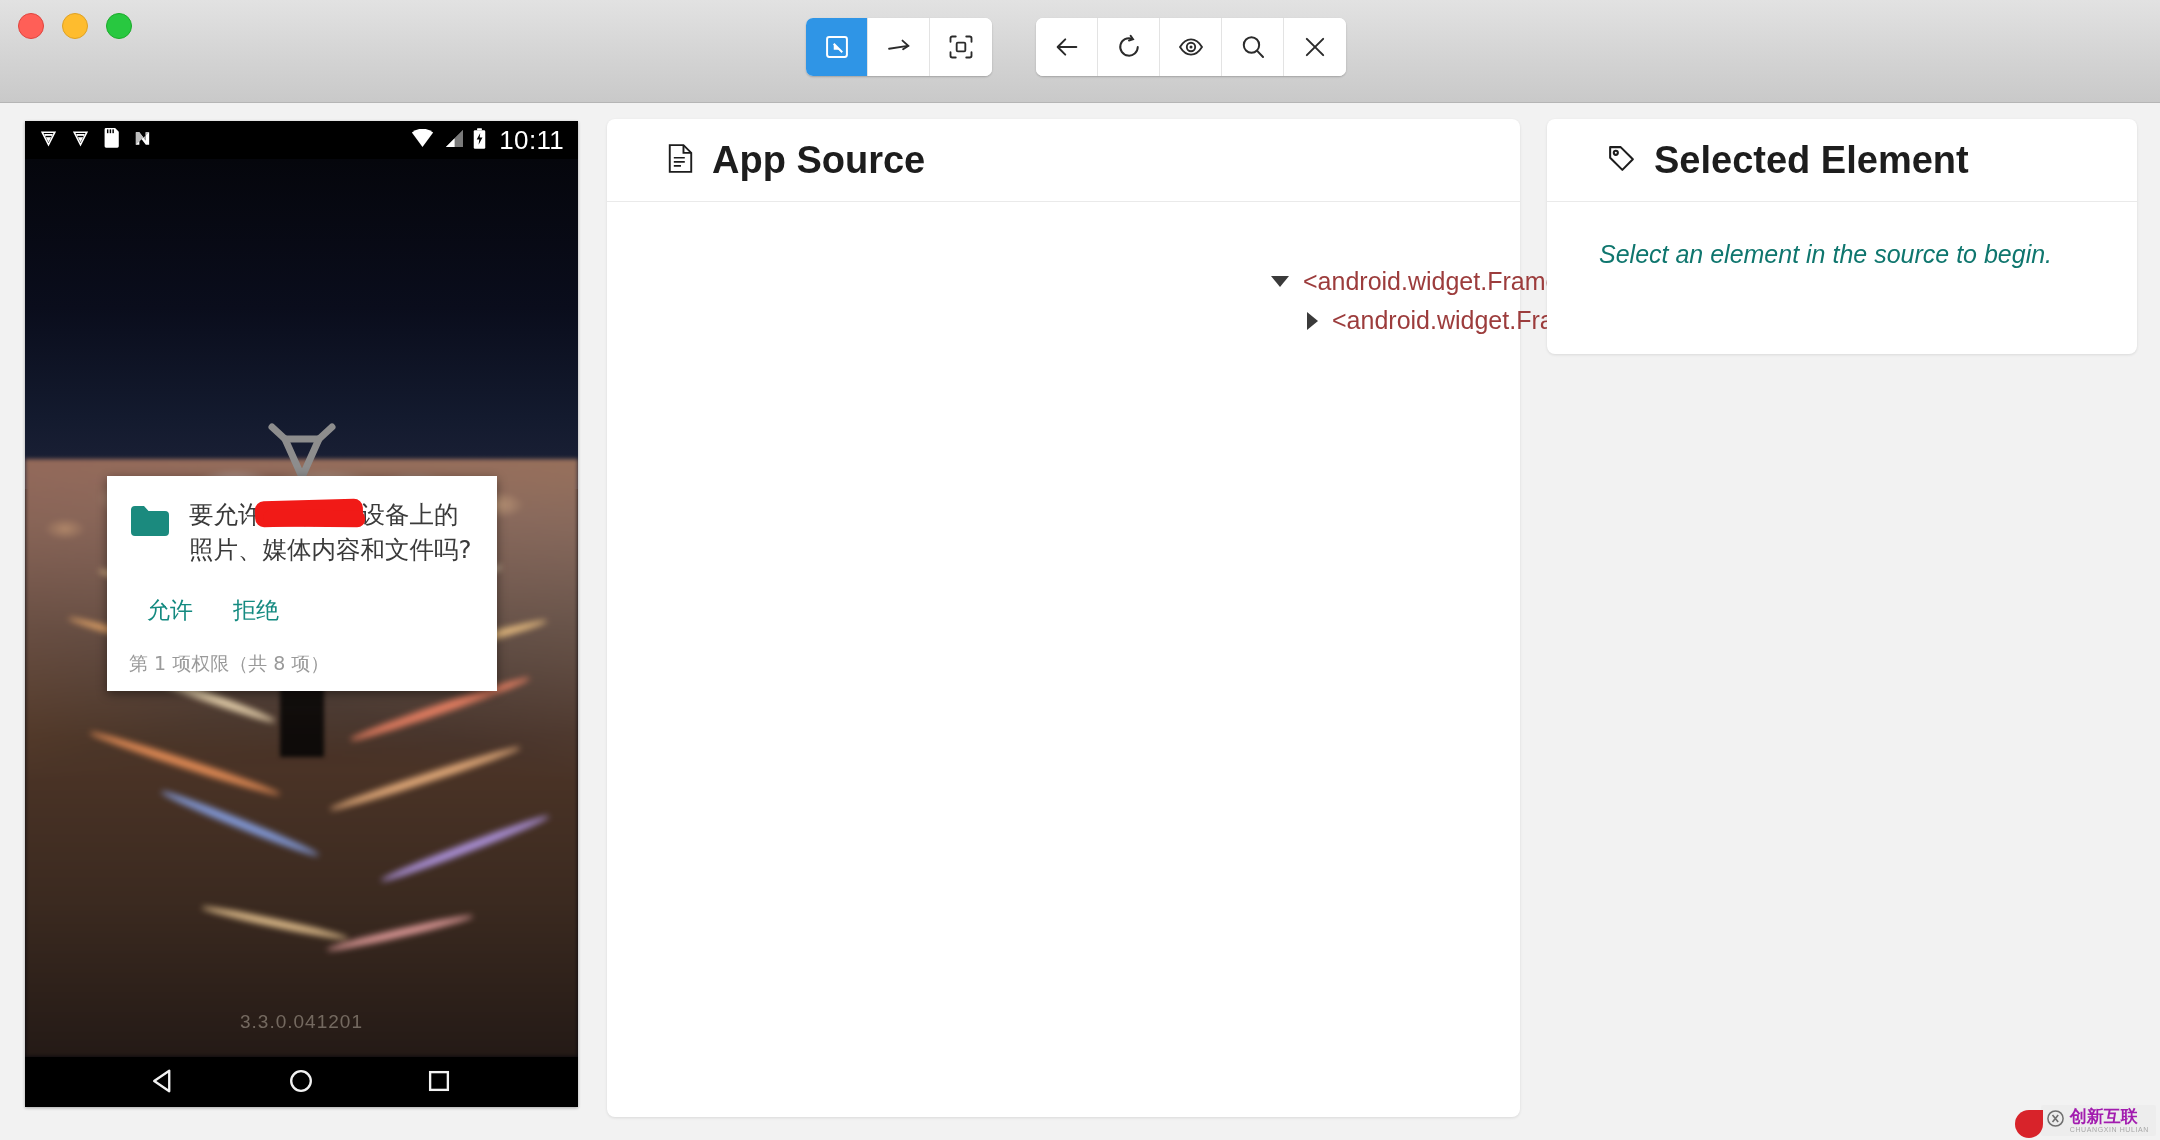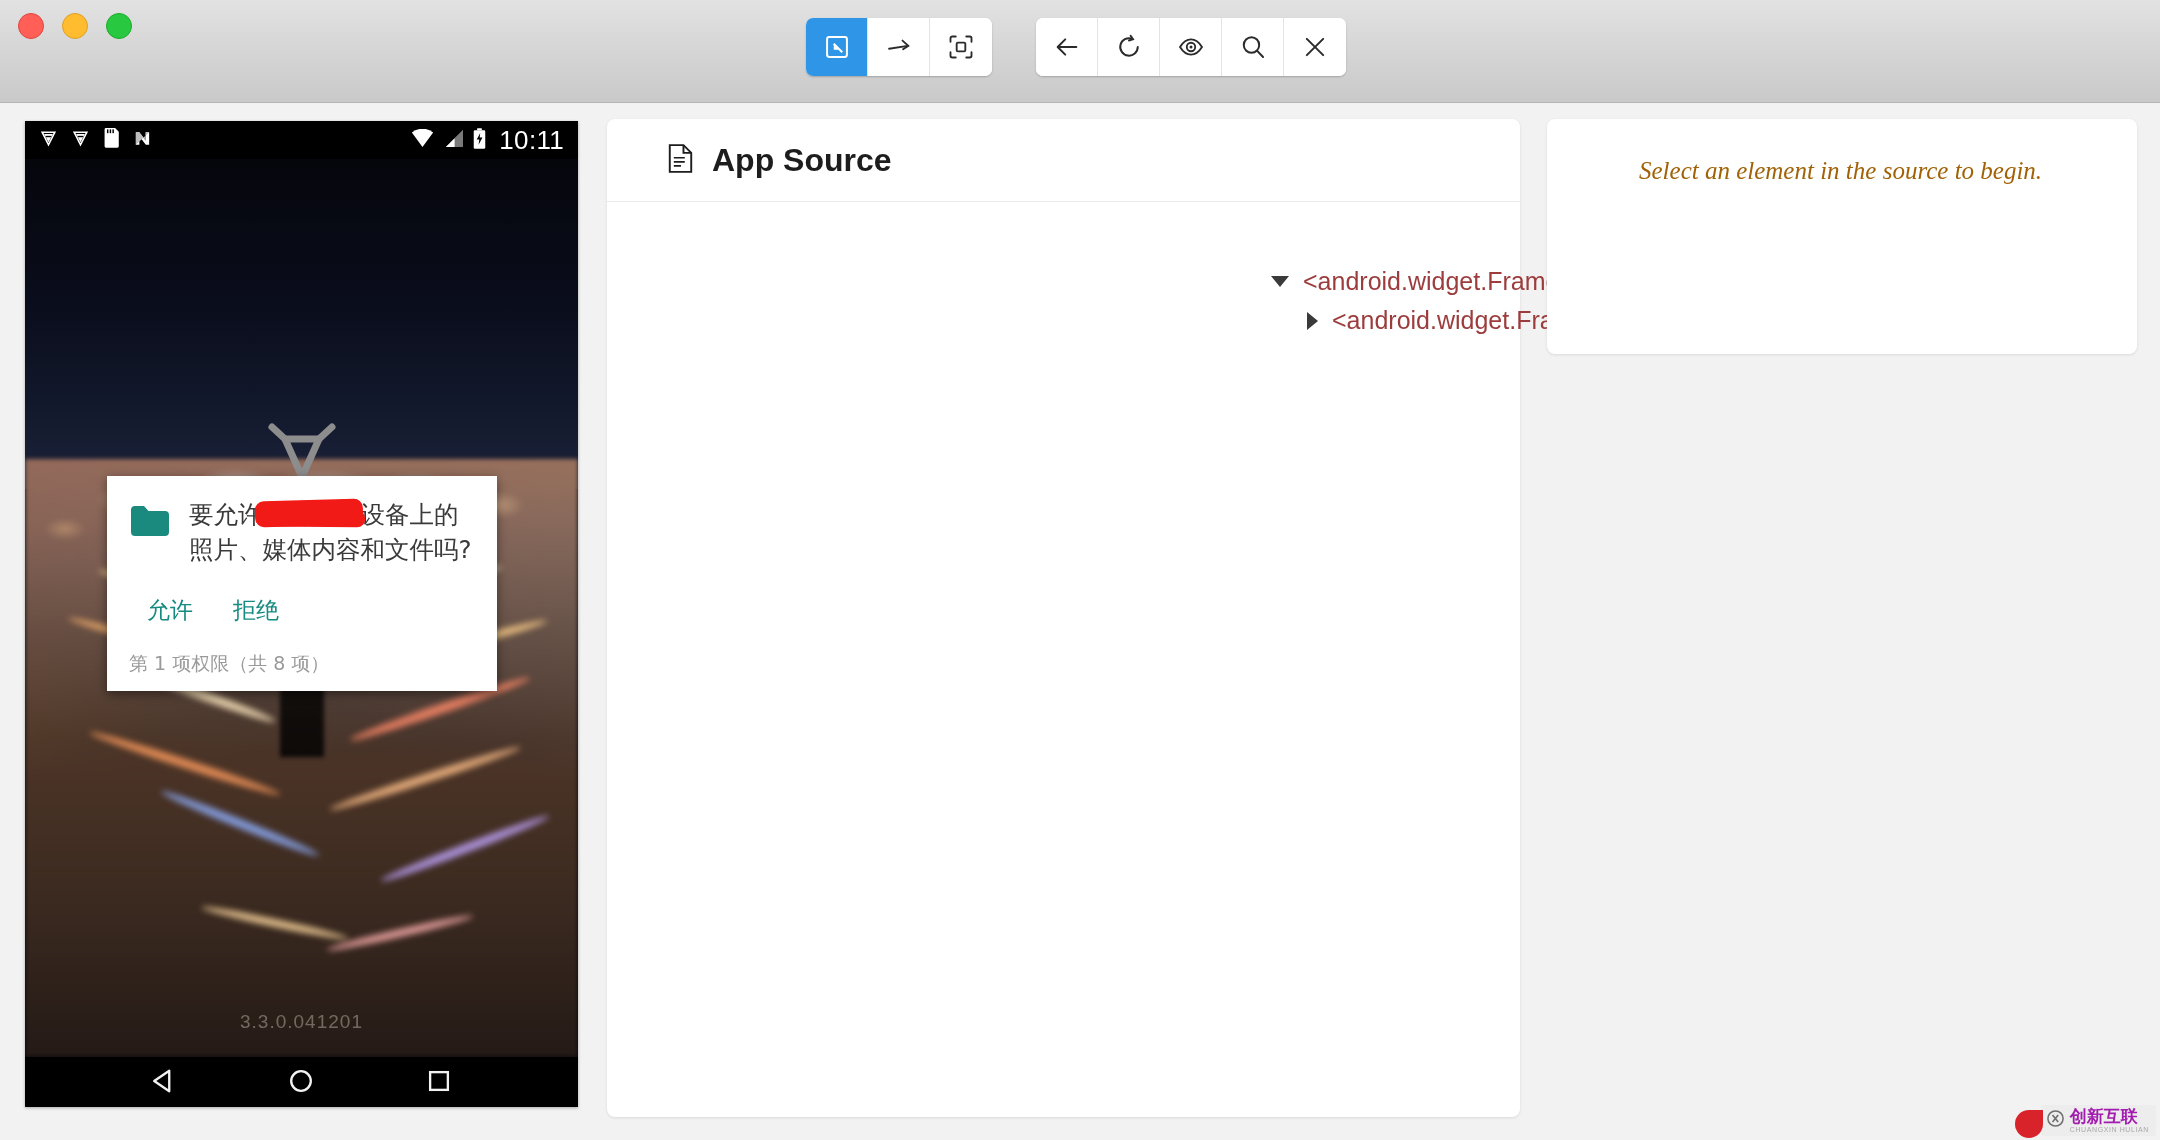--- a/index.html
+++ b/index.html
@@ -293,21 +293,21 @@
   }
   .panel-head {
     height: 83px;
     display: flex;
     align-items: center;
     gap: 18px;
     padding: 0 60px;
     border-bottom: 1px solid #eaeaea;
   }
   .panel-title {
-    font-size: 32px;
+    font-size: 38px;
     font-weight: bold;
     color: #1d1d1d;
     font-family: "Liberation Sans", sans-serif;
   }
   .panel-body { padding: 60px 0 0 0; }
 
   .tree-node {
     display: flex;
     align-items: center;
     gap: 14px;
@@ -335,23 +335,22 @@
     color: #9c3c3c;
     font-family: "Liberation Sans", sans-serif;
     white-space: nowrap;
   }
   .selected-body {
     padding: 38px 52px;
   }
   .placeholder-text {
     font-size: 25px;
     font-style: italic;
-    color: #a16207;
-    font-family: Liberation Serif, serif;
-    margin-left: 40px;
+    color: #0f766e;
+    font-family: Liberation Sans, sans-serif;
   }
 
   
   .watermark {
     position: absolute;
     right: 4px;
     bottom: 4px;
     display: flex;
     align-items: center;
     gap: 5px;
@@ -629,20 +628,29 @@
         <span class="tag-text">&lt;android.widget.FrameLayout&gt;</span>
       </div>
       <div class="tree-node level-1">
         <span class="caret closed"></span>
         <span class="tag-text">&lt;android.widget.FrameLayout&gt;</span>
       </div>
     </div>
   </div>
 
   <div class="panel panel-selected">
+    <div class="panel-head">
+      <span>
+        <svg width="29" height="29" viewBox="0 0 24 24" fill="none" stroke="#1d1d1d" stroke-width="1.7" stroke-linejoin="round">
+          <path d="M2.6 2.6 H11.3 L21.4 12.7 L12.7 21.4 L2.6 11.3 Z"></path>
+          <circle cx="7.3" cy="7.3" r="1.7"></circle>
+        </svg>
+      </span>
+      <span class="panel-title">Selected Element</span>
+    </div>
     <div class="selected-body">
       <div class="placeholder-text">Select an element in the source to begin.</div>
     </div>
   </div>
 
   <div class="watermark">
     <span class="wm-blob"></span>
     <span>
       <svg width="19" height="19" viewBox="0 0 24 24" fill="none" stroke="#6f6f6f" stroke-width="1.9">
         <circle cx="12" cy="12" r="9.6"></circle>

